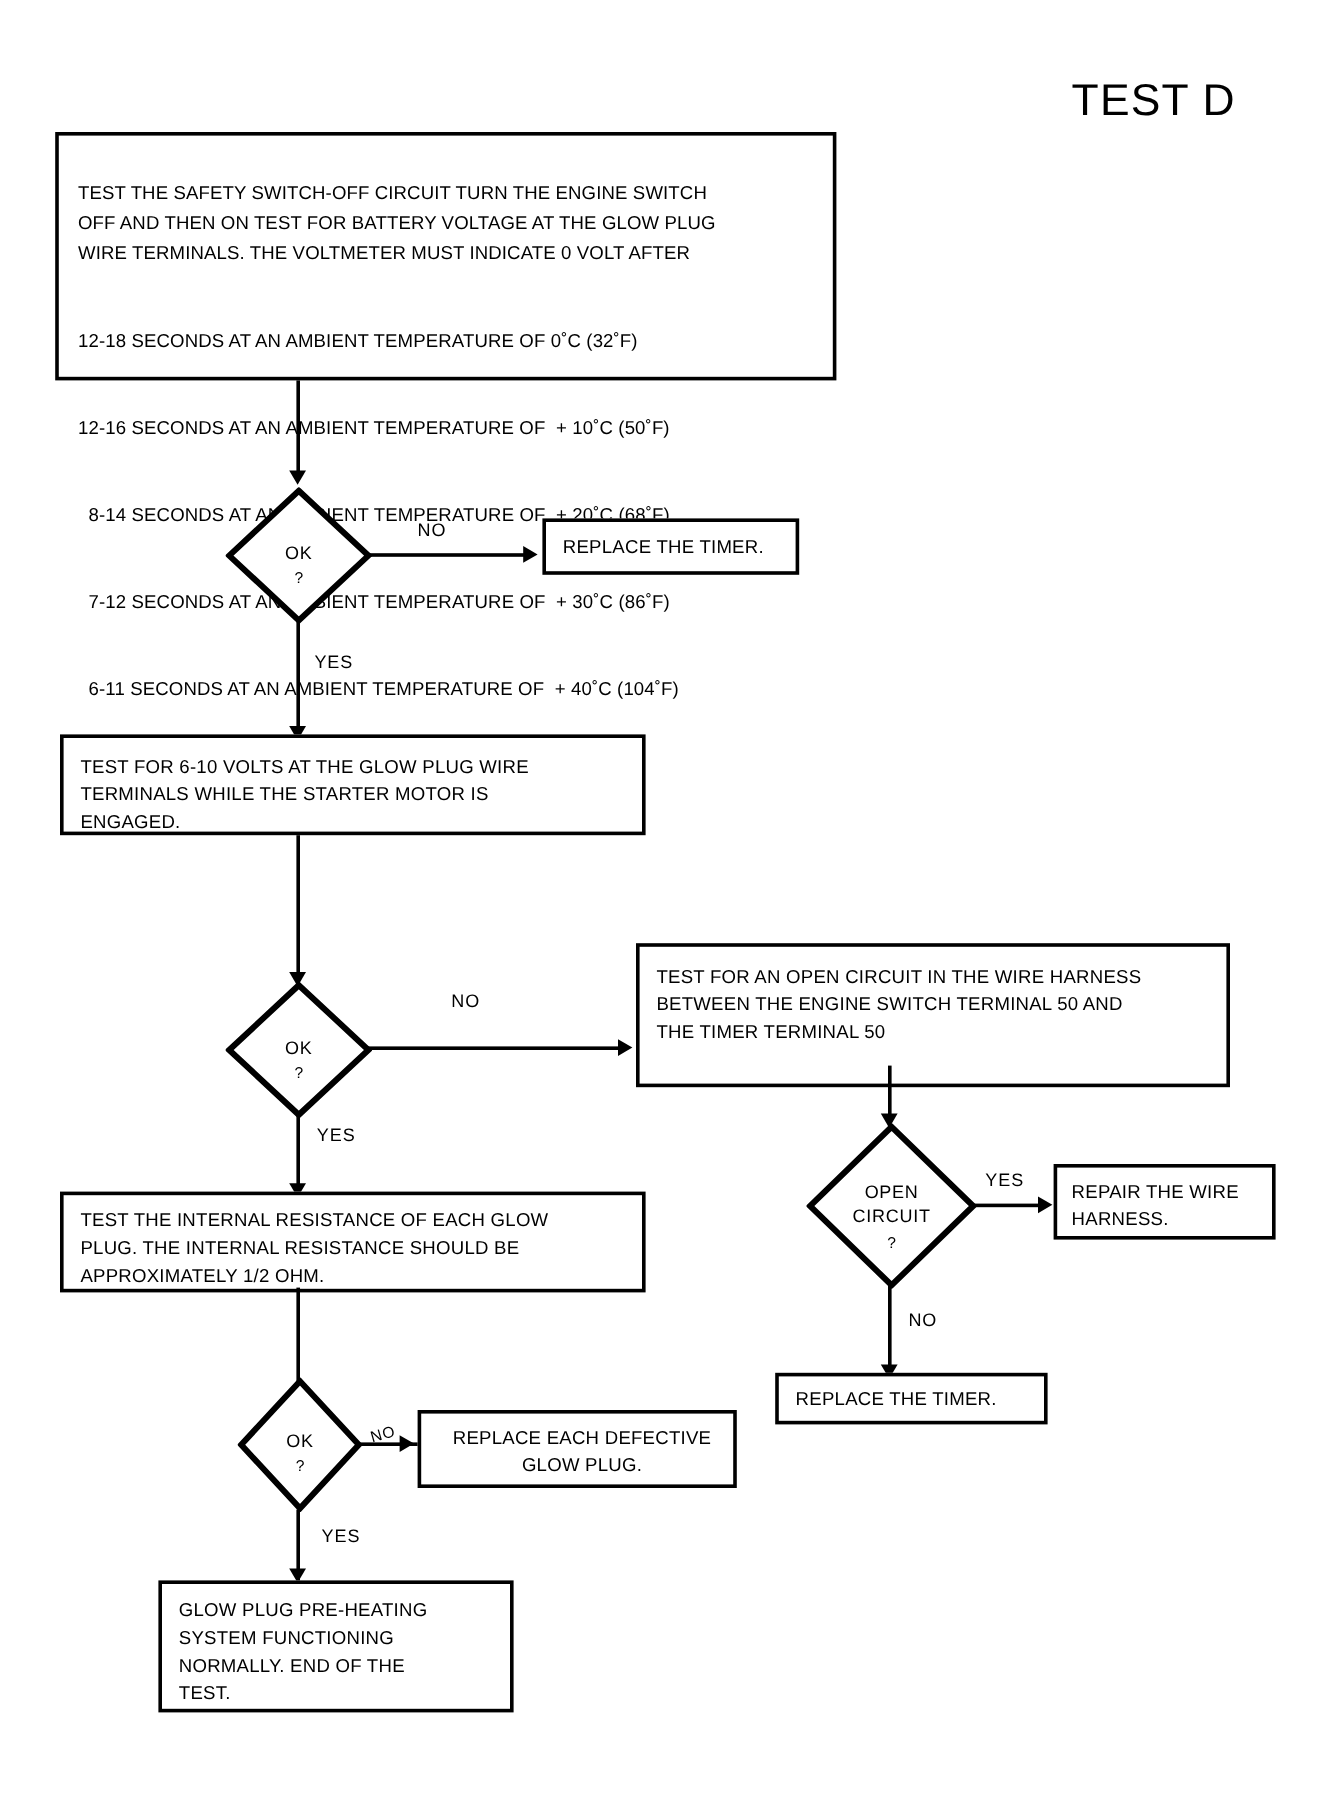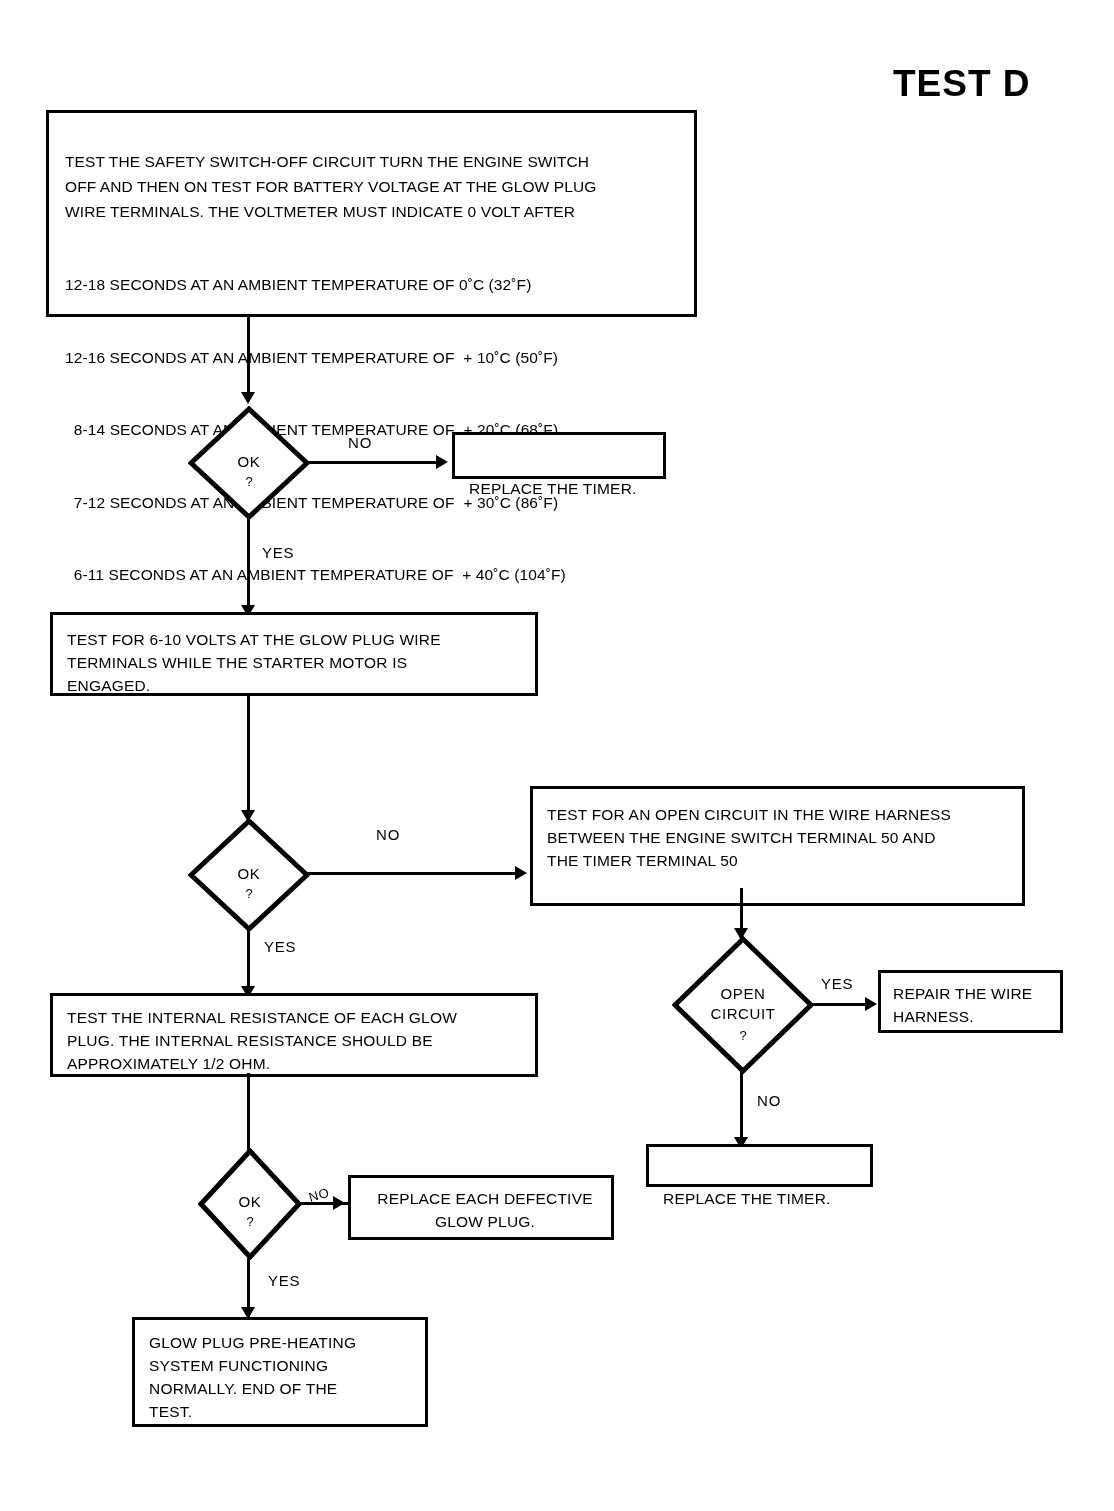--- a/index.html
+++ b/index.html
@@ -15,21 +15,21 @@
   #page {
     position: relative;
     width: 1114px;
     height: 1511px;
     background: #ffffff;
     overflow: hidden;
   }
   
   .title {
     position: absolute;
-    font-weight: bold;
+    font-weight: normal;
     font-size: 37px;
     letter-spacing: 1px;
     white-space: nowrap;
   }
   
   .box {
     position: absolute;
     box-sizing: border-box;
     border: 3px solid #000;
     background: #fff;
@@ -44,21 +44,20 @@
     line-height: 23px;
     letter-spacing: 0.2px;
     white-space: pre-line;
   }
   .box.big .txt {
     line-height: 25px;
   }
   .box .txt.center-v {
     top: 50%;
     transform: translateY(-50%);
-    margin-top: 32px;
   }
   
   .intro-head {
     font-size: 15.5px;
     line-height: 25px;
     letter-spacing: 0.1px;
     white-space: pre-line;
   }
   .intro-list {
     margin-top: 14px;

